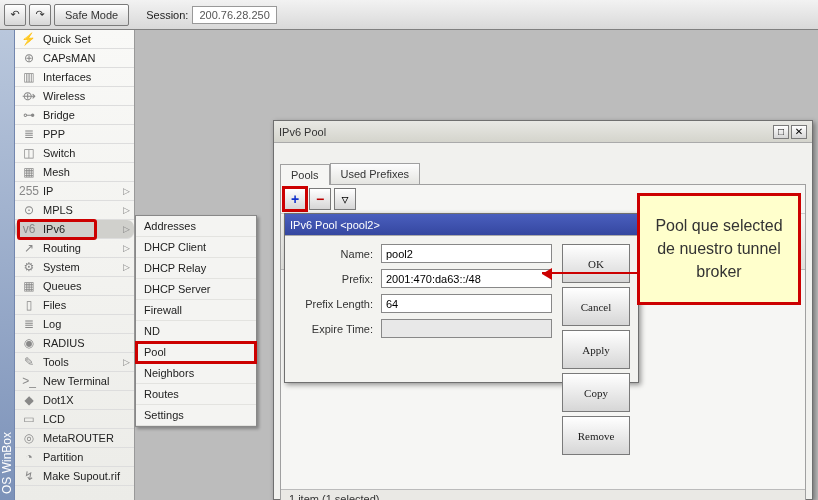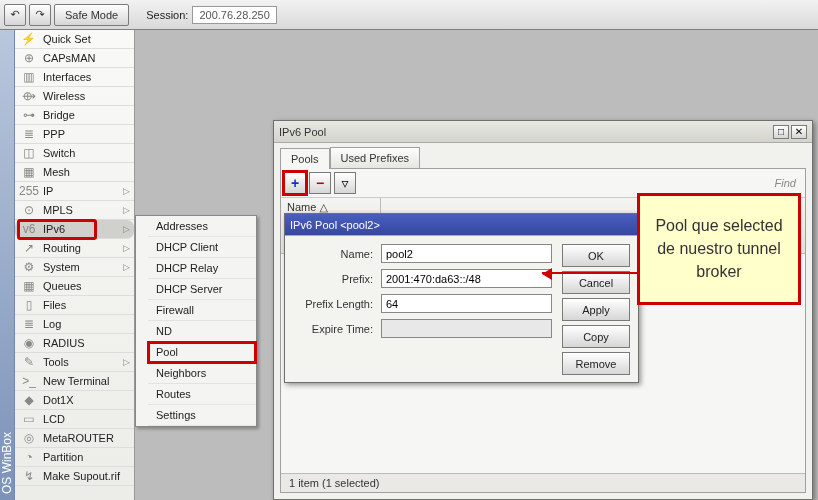--- a/index.html
+++ b/index.html
@@ -19,30 +19,30 @@
 
 .sidebar { position:absolute; top:30px; left:15px; width:120px; bottom:0; background: linear-gradient(#f9f9f7,#ecece8); border-right: 1px solid #999;}
 .sitem { height:19px; padding:0 4px 0 6px; display:flex; align-items:center; border-bottom:1px solid #ddd; cursor:default; color:#222;}
 .sitem.sel { background:#d0d0cc;border-radius:7px; }
 .sitem .ic { width:16px; height:16px; margin-right:6px; display:flex;align-items:center;justify-content:center; font-size:12px; color:#888;}
 .sitem .chev { margin-left:auto; color:#888; font-size:9px;}
 .hlbox { position:absolute; border:3px solid #c00; pointer-events:none; border-radius:3px;}
 
 
 .submenu { position:absolute; top:215px; left:135px; width:122px; background:#f4f4f2; border:1px solid #888; box-shadow:2px 2px 3px rgba(0,0,0,.3);}
-.smitem { padding:4px 8px; border-bottom:1px solid #e3e3e0; color:#222;margin-left:12px;}
+.smitem { padding:4px 8px; border-bottom:1px solid #e3e3e0; color:#222;}
 .smitem.hl{ outline:3px solid #c00; outline-offset:-2px;}
 
 
 .window { position:absolute; left:273px; top:120px; width:540px; height:380px; background:#f1f1ee; border:1px solid #6f6f6f; box-shadow:2px 2px 5px rgba(0,0,0,.4);}
 .titlebar { background:linear-gradient(#e8e8e4,#d4d4cc); height:22px; display:flex; align-items:center; padding:4px 5px; border-bottom:1px solid #aaa;justify-content:space-between;}
 .titlebar .title{color:#333;font-size:11px;}
 .titlebar .wbtns{margin-left:auto;display:flex;gap:2px;}
 .wbt{width:16px;height:14px;background:linear-gradient(#fff,#d6d6d6);border:1px solid #7a7a7a;display:flex;align-items:center;justify-content:center;font-size:10px;}
-.tabs{display:flex;padding:4px 6px 0;background:#f1f1ee;}
+.tabs{display:flex;padding:4px 6px 0;background:#f1f1ee;margin-top:16px;}
 .tab{padding:4px 10px;background:linear-gradient(#fdfdfd,#e5e5e1);border:1px solid #a0a0a0;border-bottom:none;margin-right:0;color:#333;}
 .tab.active{background:#f6f6f4;position:relative;top:1px;z-index:2;}
 .tabpanel{margin:0 6px 6px;border:1px solid #a0a0a0;background:#f6f6f4;height:325px;display:flex;flex-direction:column;}
 .panel-toolbar{display:flex;align-items:center;padding:3px;gap:3px;border-bottom:1px solid #ccc;}
 .pt-btn{width:22px;height:22px;background:linear-gradient(#fff,#d6d6d6);border:1px solid #7a7a7a;display:flex;align-items:center;justify-content:center;font-size:14px;}
 .pt-btn.plus{color:#1030cc;font-weight:bold;}
 .pt-btn.minus{color:#b00;font-weight:bold;}
 .find{margin-left:auto;color:#888;font-style:italic;padding-right:6px;}
 .list-head{display:flex;background:linear-gradient(#f4f4f2,#e1e1dd);border-bottom:1px solid #bbb;flex-direction:column;}
 .lh{padding:3px 6px;border-right:1px solid #bbb;color:#333;}
@@ -52,21 +52,21 @@
 .dialog{position:absolute;left:284px;top:213px;width:355px;height:170px;background:#f3f3f0;border:1px solid #6f6f6f;box-shadow:2px 2px 5px rgba(0,0,0,.4);z-index:5;}
 .dialog .titlebar{background:linear-gradient(#4a5fbe,#3547a0);color:#fff;}
 .dialog .titlebar .title{color:#fff;}
 .dlg-body{display:flex;padding:8px;}
 .form{flex:1;}
 .frow{display:flex;align-items:center;margin-bottom:6px;}
 .frow label{width:80px;text-align:right;margin-right:8px;color:#333;}
 .frow input{flex:1;height:19px;border:1px solid #888;padding:0 4px;background:#fff;}
 .frow input.ro{background:#e8e8e8;}
 .btns{width:68px;display:flex;flex-direction:column;gap:4px;margin-left:10px;}
-.btns button{height:23px;background:linear-gradient(#fff,#d6d6d6);border:1px solid #7a7a7a;color:#222;}
+.btns button{height:39px;background:linear-gradient(#fff,#d6d6d6);border:1px solid #7a7a7a;color:#222;font-family:Liberation Serif, serif;}
 
 
 .callout{position:absolute;left:637px;top:193px;width:164px;padding:18px 12px;background:#ffffcc;border:3px solid #c00;text-align:center;font-family:Arial,sans-serif;font-size:16px;color:#333;z-index:10;line-height:1.45;}
 .arrow{position:absolute;left:542px;top:272px;width:95px;height:0;border-top:2px solid #c00;z-index:9;}
 .arrow::before{content:"";position:absolute;left:-6px;top:-6px;border:6px solid transparent;border-right:10px solid #c00;}
 </style>
 </head>
 <body>
 
 <div class="topbar">

